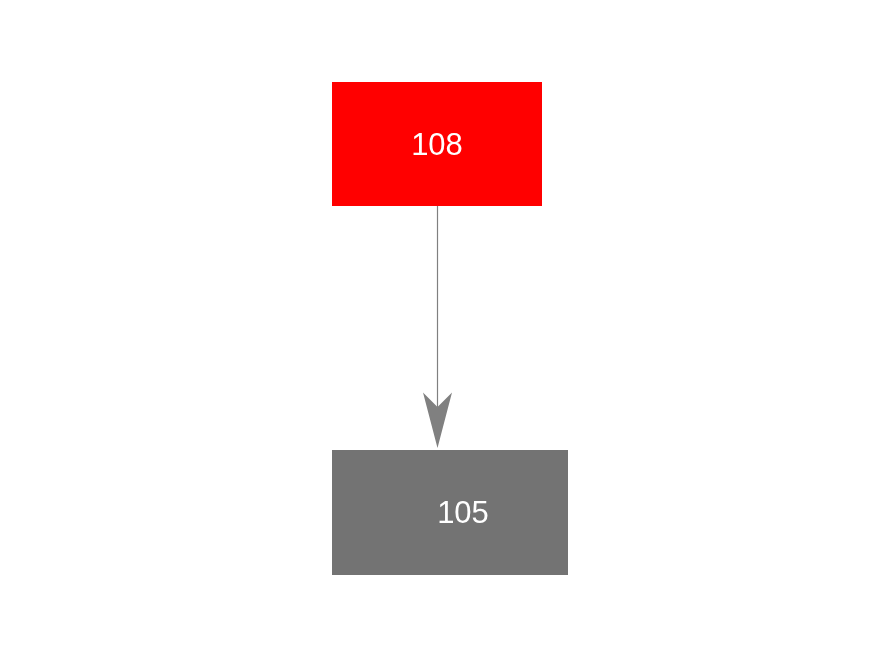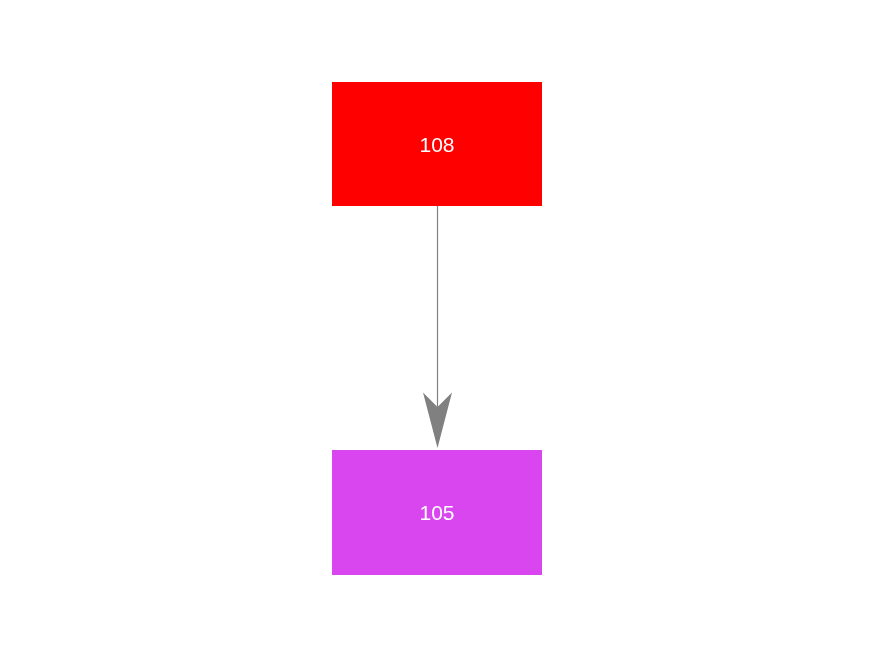--- a/index.html
+++ b/index.html
@@ -26,21 +26,21 @@
   .node-top {
     top: 82px;
     height: 124px;
   }
   .node-bottom {
     top: 450px;
     height: 125px;
   }
   .node-label {
     color: #ffffff;
-    font-size: 21px;
+    font-size: 31px;
     line-height: 1;
     user-select: none;
   }
   .edge-svg {
     position: absolute;
     left: 0;
     top: 0;
     width: 875px;
     height: 656px;
     pointer-events: none;
@@ -53,17 +53,17 @@
 
   <div class="node node-top" style="background-color: rgb(255, 0, 0);">
     <span class="node-label">108</span>
   </div>
 
   <svg class="edge-svg" viewBox="0 0 875 656" xmlns="http://www.w3.org/2000/svg">
     <line x1="437.5" y1="206" x2="437.5" y2="410" stroke-width="1.2" stroke="#808080"></line>
     <polygon points="423,392.5 437.5,407 452,392.5 437.5,448" fill="#808080"></polygon>
   </svg>
 
-  <div class="node node-bottom" style="background-color: #d946ef;">
+  <div class="node node-bottom" style="background-color: #737373; padding-left: 26px;">
     <span class="node-label">105</span>
   </div>
 
 </div>
 
 </body></html>

